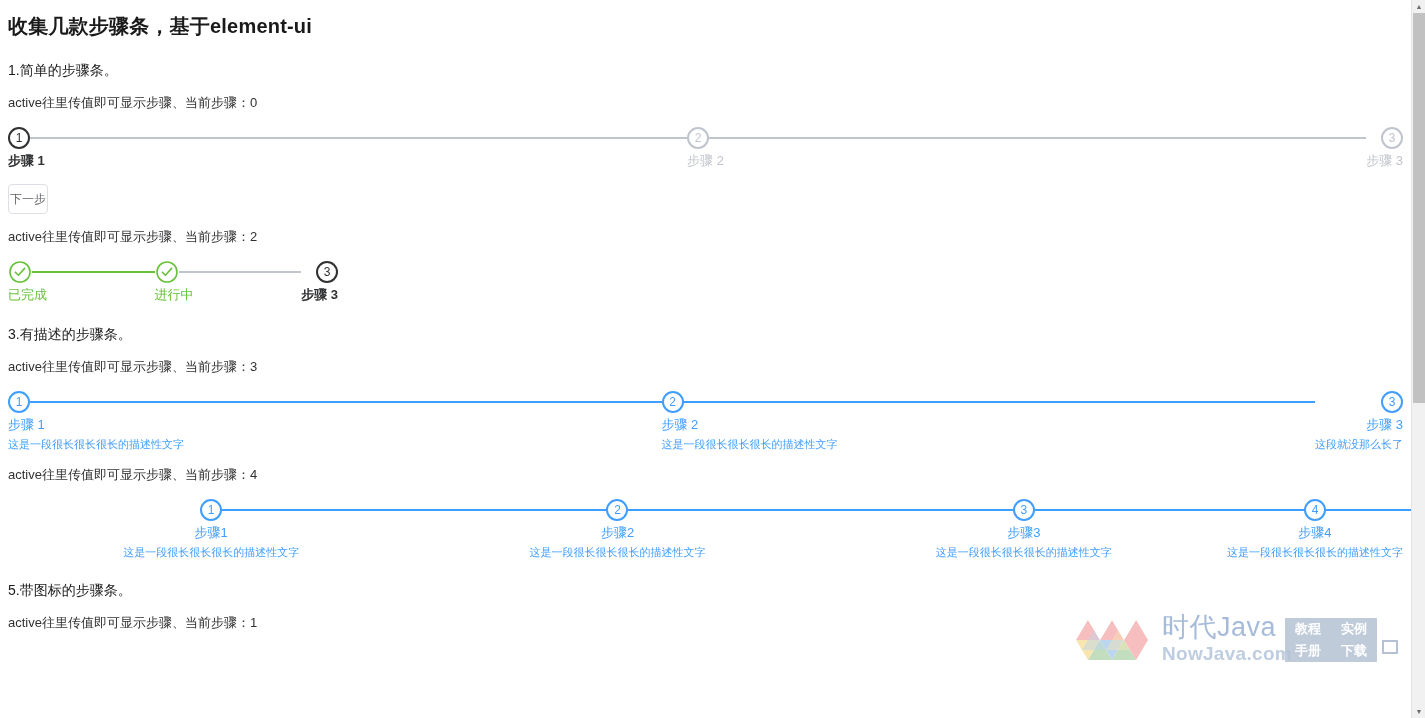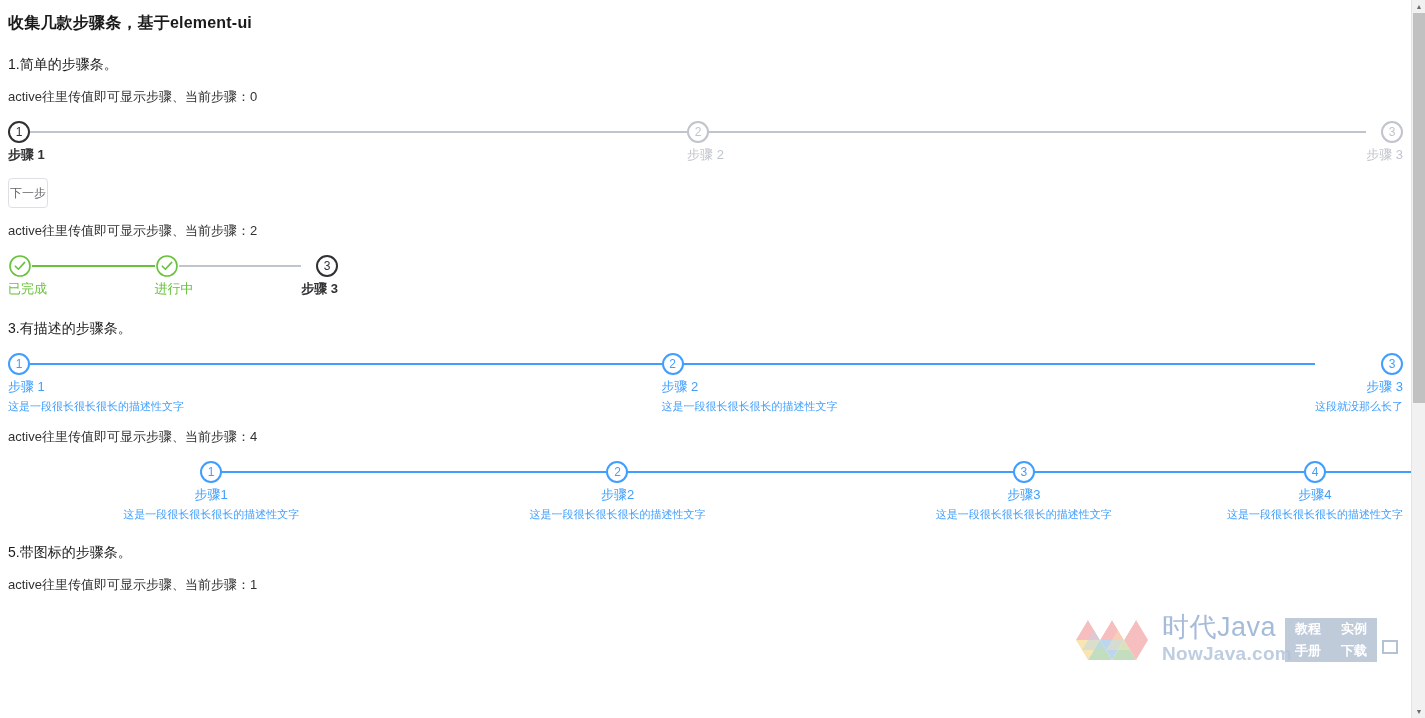--- a/index.html
+++ b/index.html
@@ -20,21 +20,21 @@
   }
   .content {
     position: absolute;
     left: 0; top: 0;
     width: 1411px;
     padding: 0 8px;
   }
 
   
   h1.page-title {
-    font-size: 16px;
+    font-size: 20px;
     font-weight: bold;
     margin: 13px 0 0 0;
     letter-spacing: .2px;
     color: #1a1a1a;
   }
   h2.sec-title {
     font-size: 14px;
     font-weight: normal;
     margin: 22px 0 0 0;
     color: #1a1a1a;
@@ -308,20 +308,21 @@
 
             <div class="icon-circle">3</div>
           </div>
           <div class="step-title">步骤 3</div>
         </div>
       </div>
     </div>
 
     
     <h2 class="sec-title">3.有描述的步骤条。</h2>
+    <p class="sec-desc">active往里传值即可显示步骤、当前步骤：3</p>
 
     <div class="steps sec-steps">
       <div class="step st-finish">
         <div class="step-head">
           <div class="step-line"></div>
           <div class="icon-circle">1</div>
         </div>
         <div class="step-title">步骤 1</div>
         <div class="step-desc">这是一段很长很长很长的描述性文字</div>
       </div>

